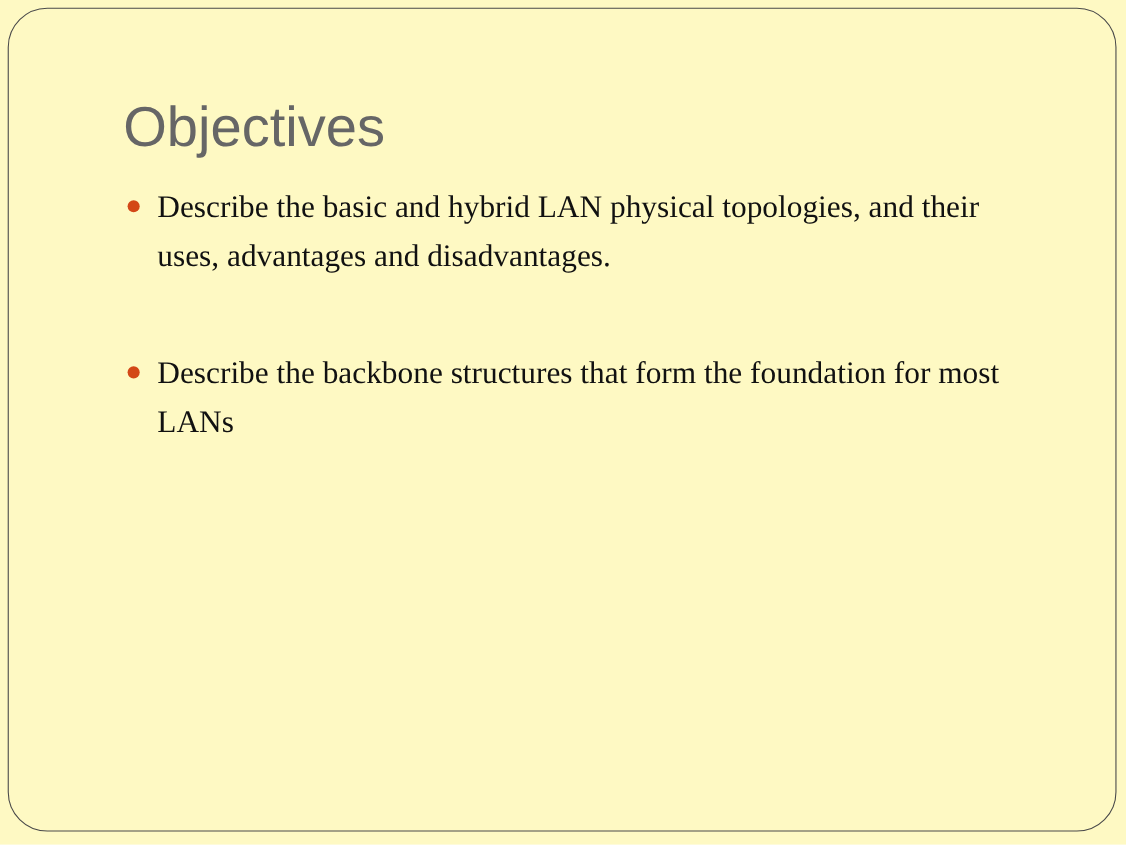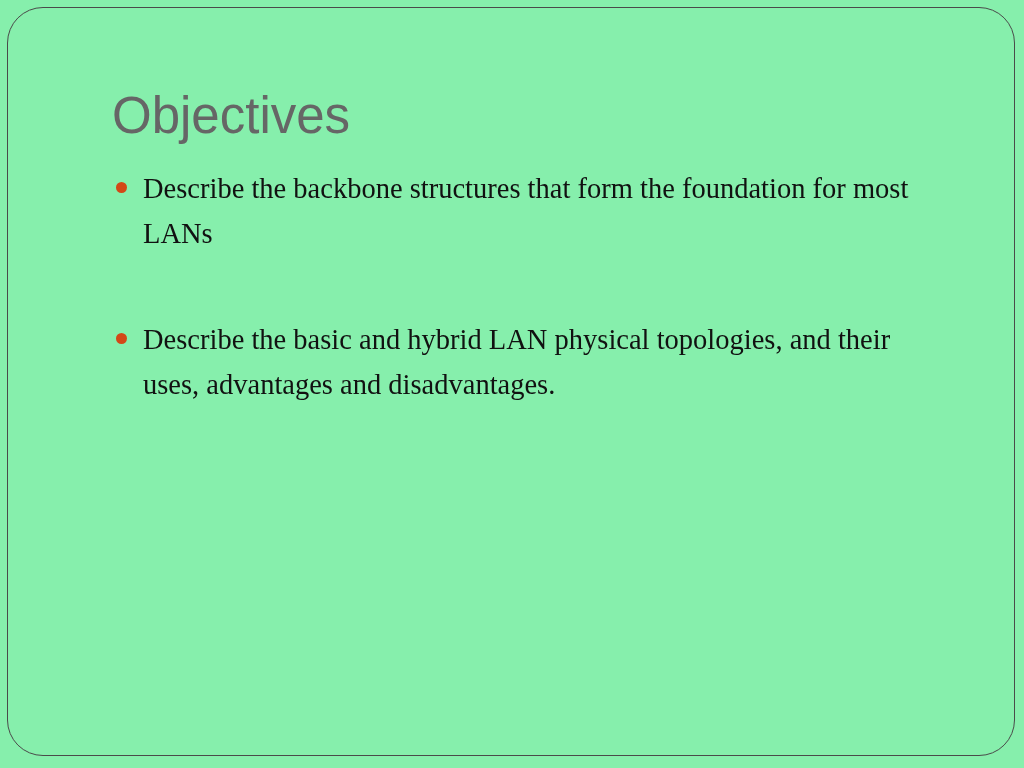--- a/index.html
+++ b/index.html
@@ -7,21 +7,21 @@
       padding: 0;
       width: 1024px;
       height: 768px;
       background: #ffffff;
       overflow: hidden;
     }
     .slide {
       position: relative;
       width: 1024px;
       height: 768px;
-      background: #86efac;
+      background: #fef9c3;
     }
     .frame {
       position: absolute;
       left: 7px;
       top: 7px;
       width: 1008px;
       height: 749px;
       border: 1.5px solid #4a4a4a;
       border-radius: 36px;
       box-sizing: border-box;
@@ -78,21 +78,21 @@
 <body>
 
 <div class="slide">
   <div class="frame" style="border-color: rgb(74, 74, 74);"></div>
 
   <h1 class="title" style="color: rgb(102, 102, 102);">Objectives</h1>
 
   <ul class="bullets">
     <li class="bullet-item" style="color: rgb(17, 17, 17);">
       <span class="bullet-dot" style="background: rgb(211, 72, 23);"></span>
-      <span>Describe the backbone structures that form the foundation for most LANs</span>
+      <span>Describe the basic and hybrid LAN physical topologies, and their uses, advantages and disadvantages.</span>
     </li>
     <li class="bullet-item" style="color: rgb(17, 17, 17);">
       <span class="bullet-dot" style="background: rgb(211, 72, 23);"></span>
-      <span>Describe the basic and hybrid LAN physical topologies, and their uses, advantages and disadvantages.</span>
+      <span>Describe the backbone structures that form the foundation for most LANs</span>
     </li>
   </ul>
 
 </div>
 
 </body></html>

